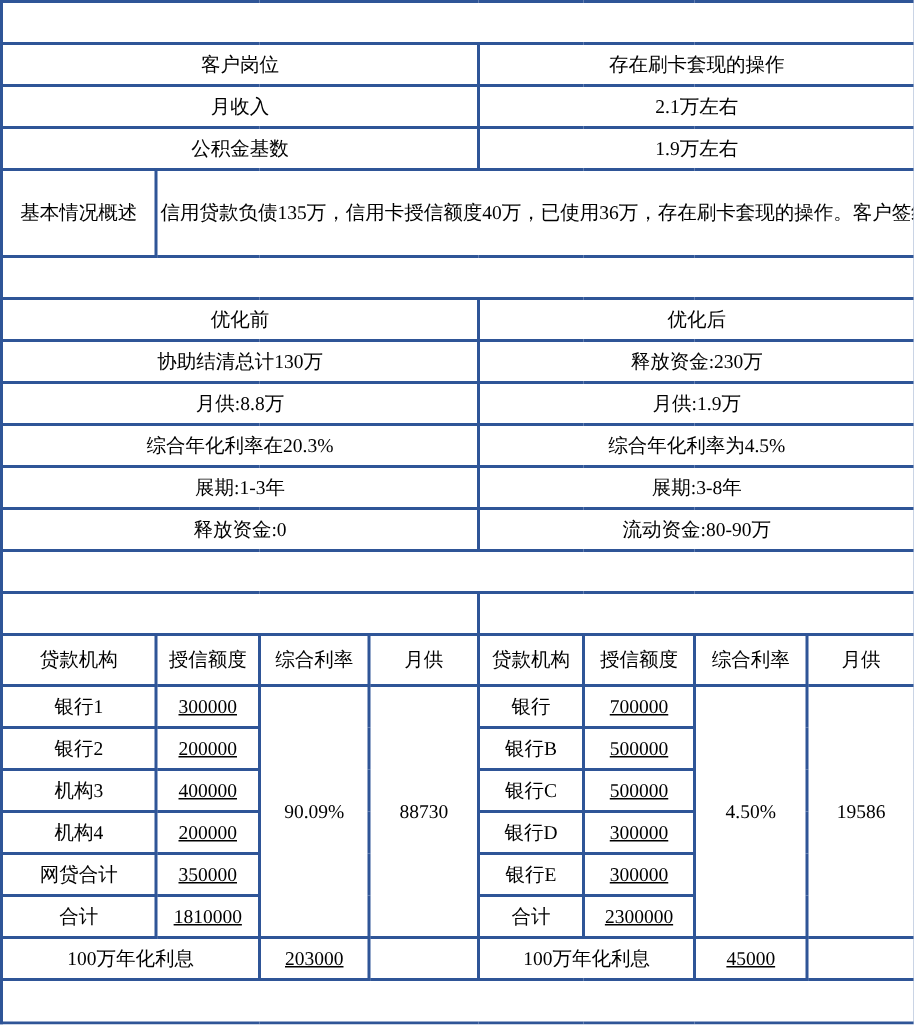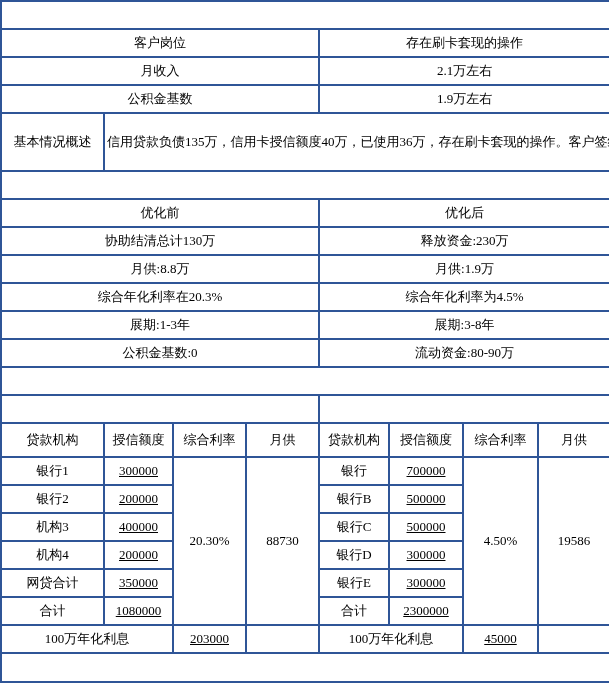--- a/index.html
+++ b/index.html
@@ -121,21 +121,21 @@
   </tr>
   <tr class="r28">
     <td colspan="4">综合年化利率在20.3%</td>
     <td colspan="4">综合年化利率为4.5%</td>
   </tr>
   <tr class="r28">
     <td colspan="4">展期:1-3年</td>
     <td colspan="4">展期:3-8年</td>
   </tr>
   <tr class="r28">
-    <td colspan="4">公积金基数:0</td>
+    <td colspan="4">释放资金:0</td>
     <td colspan="4">流动资金:80-90万</td>
   </tr>
 
   <tr>
     <td class="hbar" colspan="8">债务重组优化前后效果对比</td>
   </tr>
   <tr>
     <td class="sub" colspan="4">优化前</td>
     <td class="sub" colspan="4">优化后</td>
   </tr>
@@ -145,21 +145,21 @@
     <td class="lft">综合利率</td>
     <td class="lft">月供</td>
     <td class="lft">贷款机构</td>
     <td class="lft">授信额度</td>
     <td class="lft">综合利率</td>
     <td class="lft">月供</td>
   </tr>
   <tr class="r28">
     <td class="lft">银行1</td>
     <td class="rgt">300000</td>
-    <td rowspan="6">20.30%</td>
+    <td rowspan="6">90.09%</td>
     <td rowspan="6">88730</td>
     <td class="lft">银行</td>
     <td class="rgt">700000</td>
     <td rowspan="6">4.50%</td>
     <td rowspan="6">19586</td>
   </tr>
   <tr class="r28">
     <td class="lft">银行2</td>
     <td class="rgt">200000</td>
     <td class="lft">银行B</td>
@@ -178,21 +178,21 @@
     <td class="rgt">300000</td>
   </tr>
   <tr class="r28">
     <td class="lft">网贷合计</td>
     <td class="rgt">350000</td>
     <td class="lft">银行E</td>
     <td class="rgt">300000</td>
   </tr>
   <tr class="r28">
     <td class="lft">合计</td>
-    <td class="rgt">1080000</td>
+    <td class="rgt">1810000</td>
     <td class="lft">合计</td>
     <td class="rgt">2300000</td>
   </tr>
   <tr class="r28">
     <td class="lft" colspan="2">100万年化利息</td>
     <td class="rgt">203000</td>
     <td></td>
     <td class="lft" colspan="2">100万年化利息</td>
     <td class="rgt">45000</td>
     <td></td>

